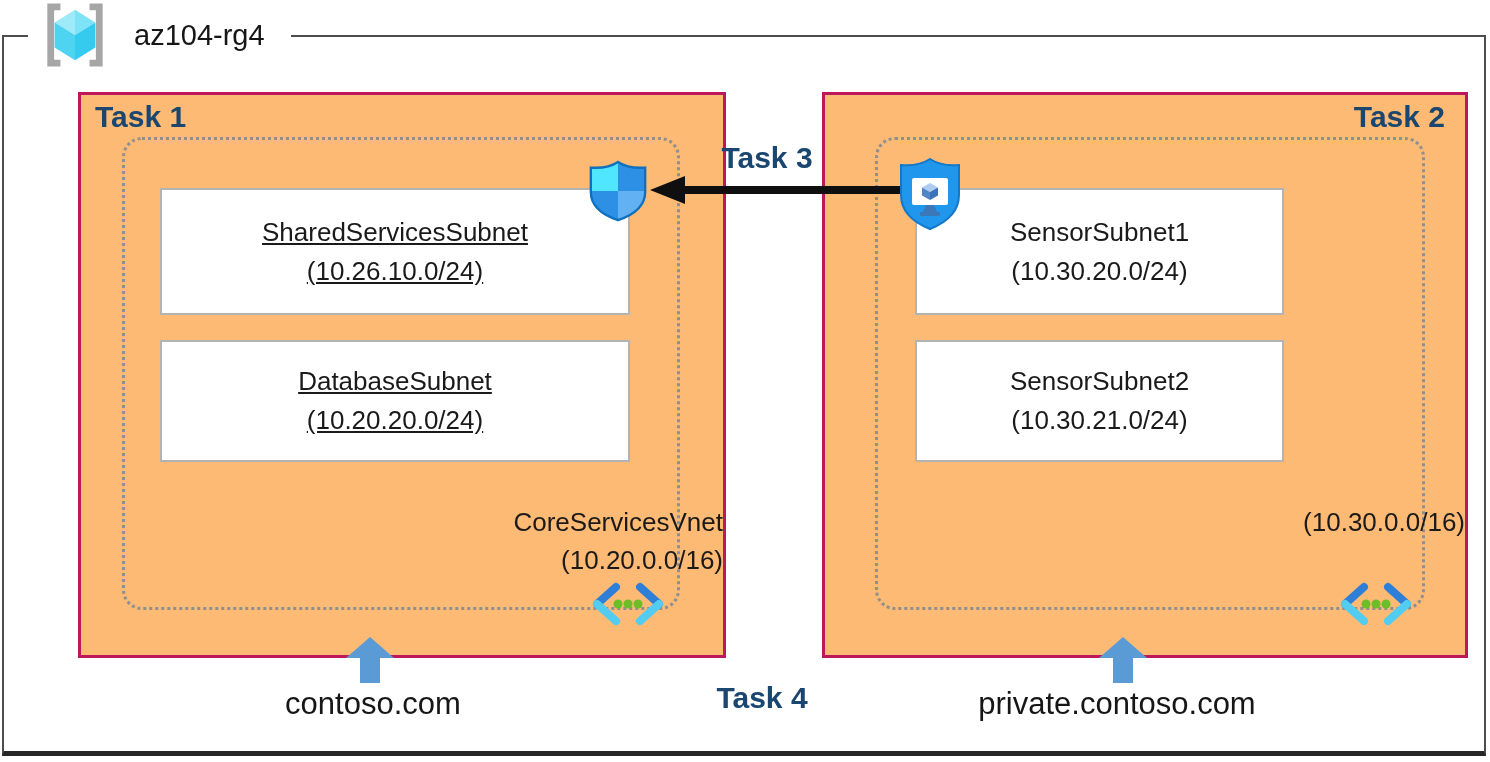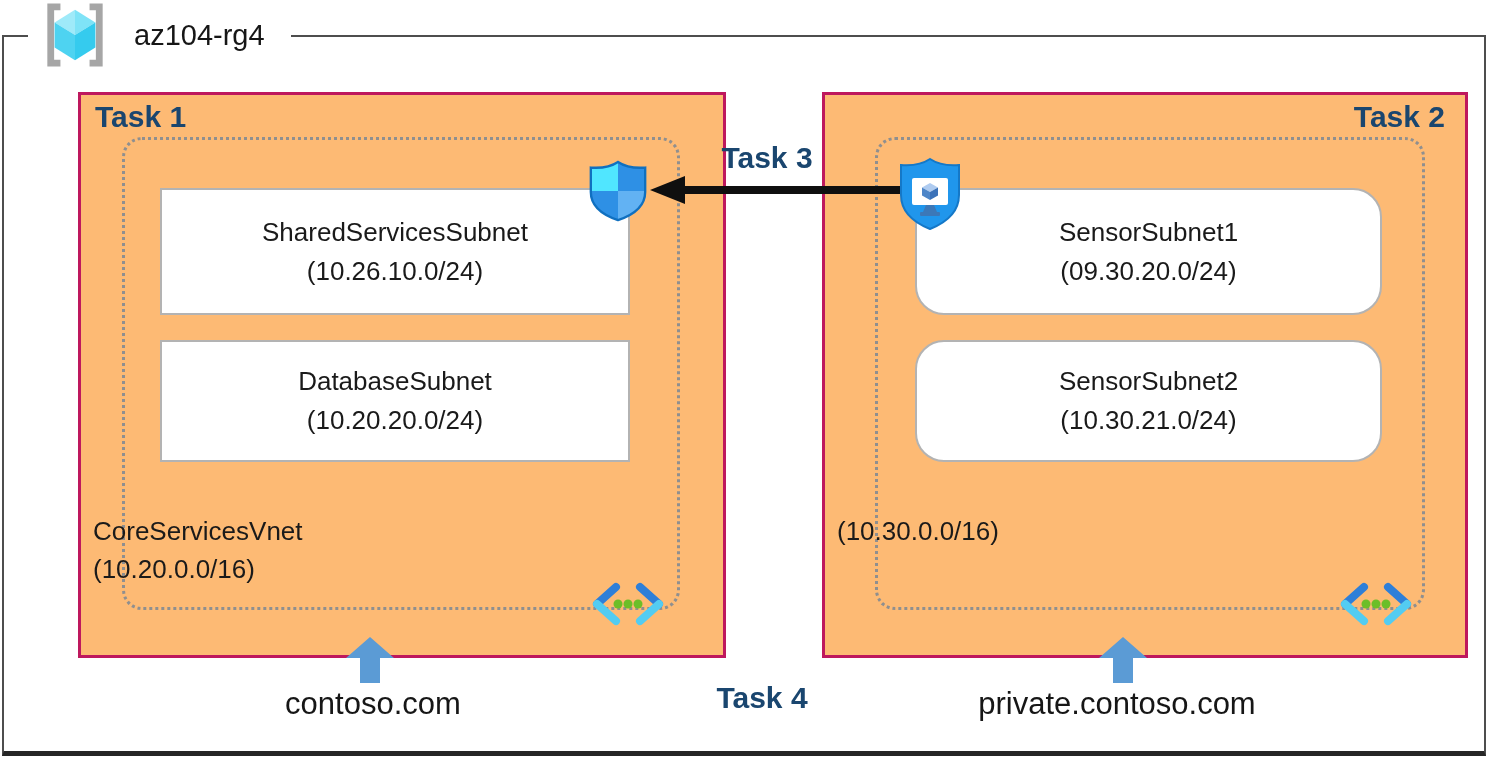--- a/index.html
+++ b/index.html
@@ -27,25 +27,25 @@
                border-radius:20px;box-sizing:border-box;}
   #vnet-dashed-left{left:41px;width:558px;}
   #vnet-dashed-right{left:50px;width:550px;}
 
   
   .subnet{position:absolute;background:#ffffff;border:2px solid #b3b3b3;box-sizing:border-box;
           display:flex;flex-direction:column;justify-content:center;text-align:center;
           font-size:26px;line-height:39px;color:#1a1a1a;z-index:2;}
   .sub1{top:93px;height:127px;}
   .sub2{top:245px;height:122px;}
-  #task1-box .subnet{left:79px;width:470px;}
-  #task2-box .subnet{left:90px;width:467px;border-radius:29px;}
+  #task1-box .subnet{left:79px;width:470px;text-decoration:underline;}
+  #task2-box .subnet{left:90px;width:369px;}
 
-  .vnet-label{position:absolute;left:0;width:100%;top:417px;text-align:left;
-              font-size:26px;line-height:38px;color:#1a1a1a;margin-left:12px;}
+  .vnet-label{position:absolute;left:0;width:100%;top:408px;text-align:right;
+              font-size:26px;line-height:38px;color:#1a1a1a;}
   .vnet-icon{position:absolute;top:487px;z-index:2;}
   #vnet-icon-left{left:509px;}
   #vnet-icon-right{left:513px;}
 
   .abs{position:absolute;}
   .task3-label{left:700px;top:141px;width:134px;text-align:center;font-size:30px;
                font-weight:bold;color:#1a466f;z-index:4;}
   .task4-label{left:692px;top:681px;width:140px;text-align:center;font-size:30px;
                font-weight:bold;color:#1a466f;}
   .domain-label{top:686px;font-size:31px;color:#161616;text-align:center;}
@@ -102,21 +102,21 @@
       <circle cx="38" cy="22" r="4.5" fill="#6cbe28"></circle>
       <circle cx="48" cy="22" r="4.5" fill="#6cbe28"></circle>
     </svg>
   </div>
 
   <div class="task-box" id="task2-box">
     <div class="task-label tr">Task 2</div>
     <div class="vnet-dashed" id="vnet-dashed-right"></div>
     <div class="subnet sub1">
       <div>SensorSubnet1</div>
-      <div>(09.30.20.0/24)</div>
+      <div>(10.30.20.0/24)</div>
     </div>
     <div class="subnet sub2">
       <div>SensorSubnet2</div>
       <div>(10.30.21.0/24)</div>
     </div>
     <div class="vnet-label">
       <div>(10.30.0.0/16)</div>
     </div>
     <svg class="vnet-icon" id="vnet-icon-right" width="76" height="44" viewBox="0 0 76 44">
       <line x1="26" y1="5" x2="7" y2="22" stroke="#2e7fd8" stroke-width="8" stroke-linecap="round"></line>

